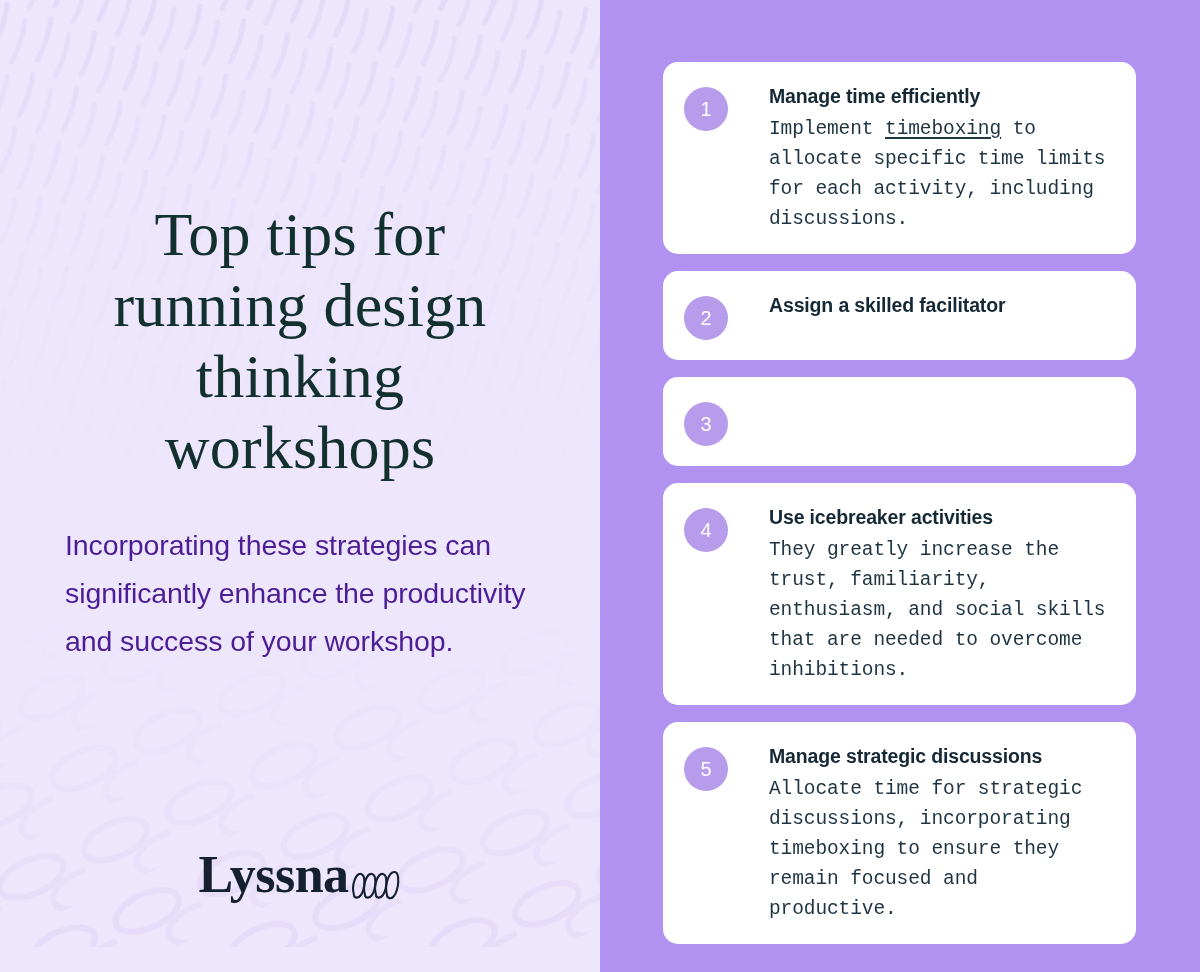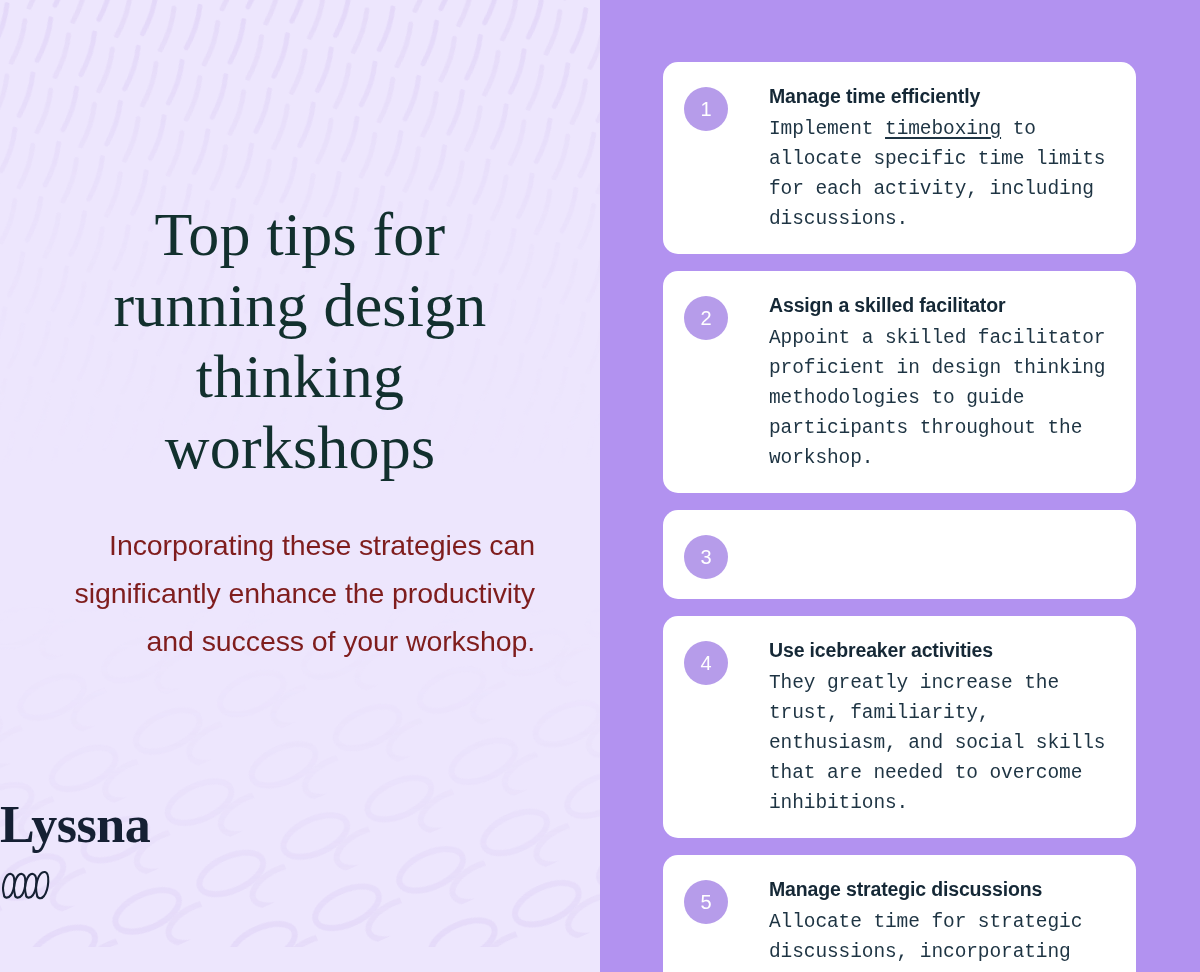--- a/index.html
+++ b/index.html
@@ -46,35 +46,34 @@
     text-align:center;
     letter-spacing:0.2px;
     margin-top:199px;
     max-width:430px;
   }
   .subtitle {
     font-family:"Liberation Sans", sans-serif;
     font-size:28.5px;
     line-height:48px;
     font-weight:400;
-    color:#7f1d1d;
-    text-align:right;
+    color:#4c1d95;
+    text-align:left;
     margin-top:38px;
     max-width:470px;
     letter-spacing:-0.1px;
   }
   .logo {
     position:absolute;
     left:0; right:0;
     bottom:46px;
     display:flex;
-    align-items:flex-start;
+    align-items:flex-end;
     justify-content:center;
-    gap:14px;
-    flex-direction:column;
+    gap:1px;
   }
   .logo-word {
     font-family:"Liberation Serif","DejaVu Serif",serif;
     font-size:52px;
     font-weight:700;
     color:#152033;
     letter-spacing:-0.5px;
     line-height:1;
   }
   .logo-mark { display:block; margin-bottom:-4px; }
@@ -205,21 +204,20 @@
       <div class="card-body">
         <div class="card-title">Manage time efficiently</div>
         <div class="card-text"><span>Implement </span><a class="inline-link" href="#">timeboxing</a><span> to allocate specific time limits for each activity, including discussions.</span></div>
       </div>
     </article>
 
     <article class="card">
       <div class="badge">2</div>
       <div class="card-body">
         <div class="card-title">Assign a skilled facilitator</div>
-        <div class="card-text">Appoint a skilled facilitator proficient in design thinking methodologies to guide participants throughout the workshop.</div>
       </div>
     </article>
 
     <article class="card">
       <div class="badge">3</div>
     </article>
 
     <article class="card">
       <div class="badge">4</div>
       <div class="card-body">

